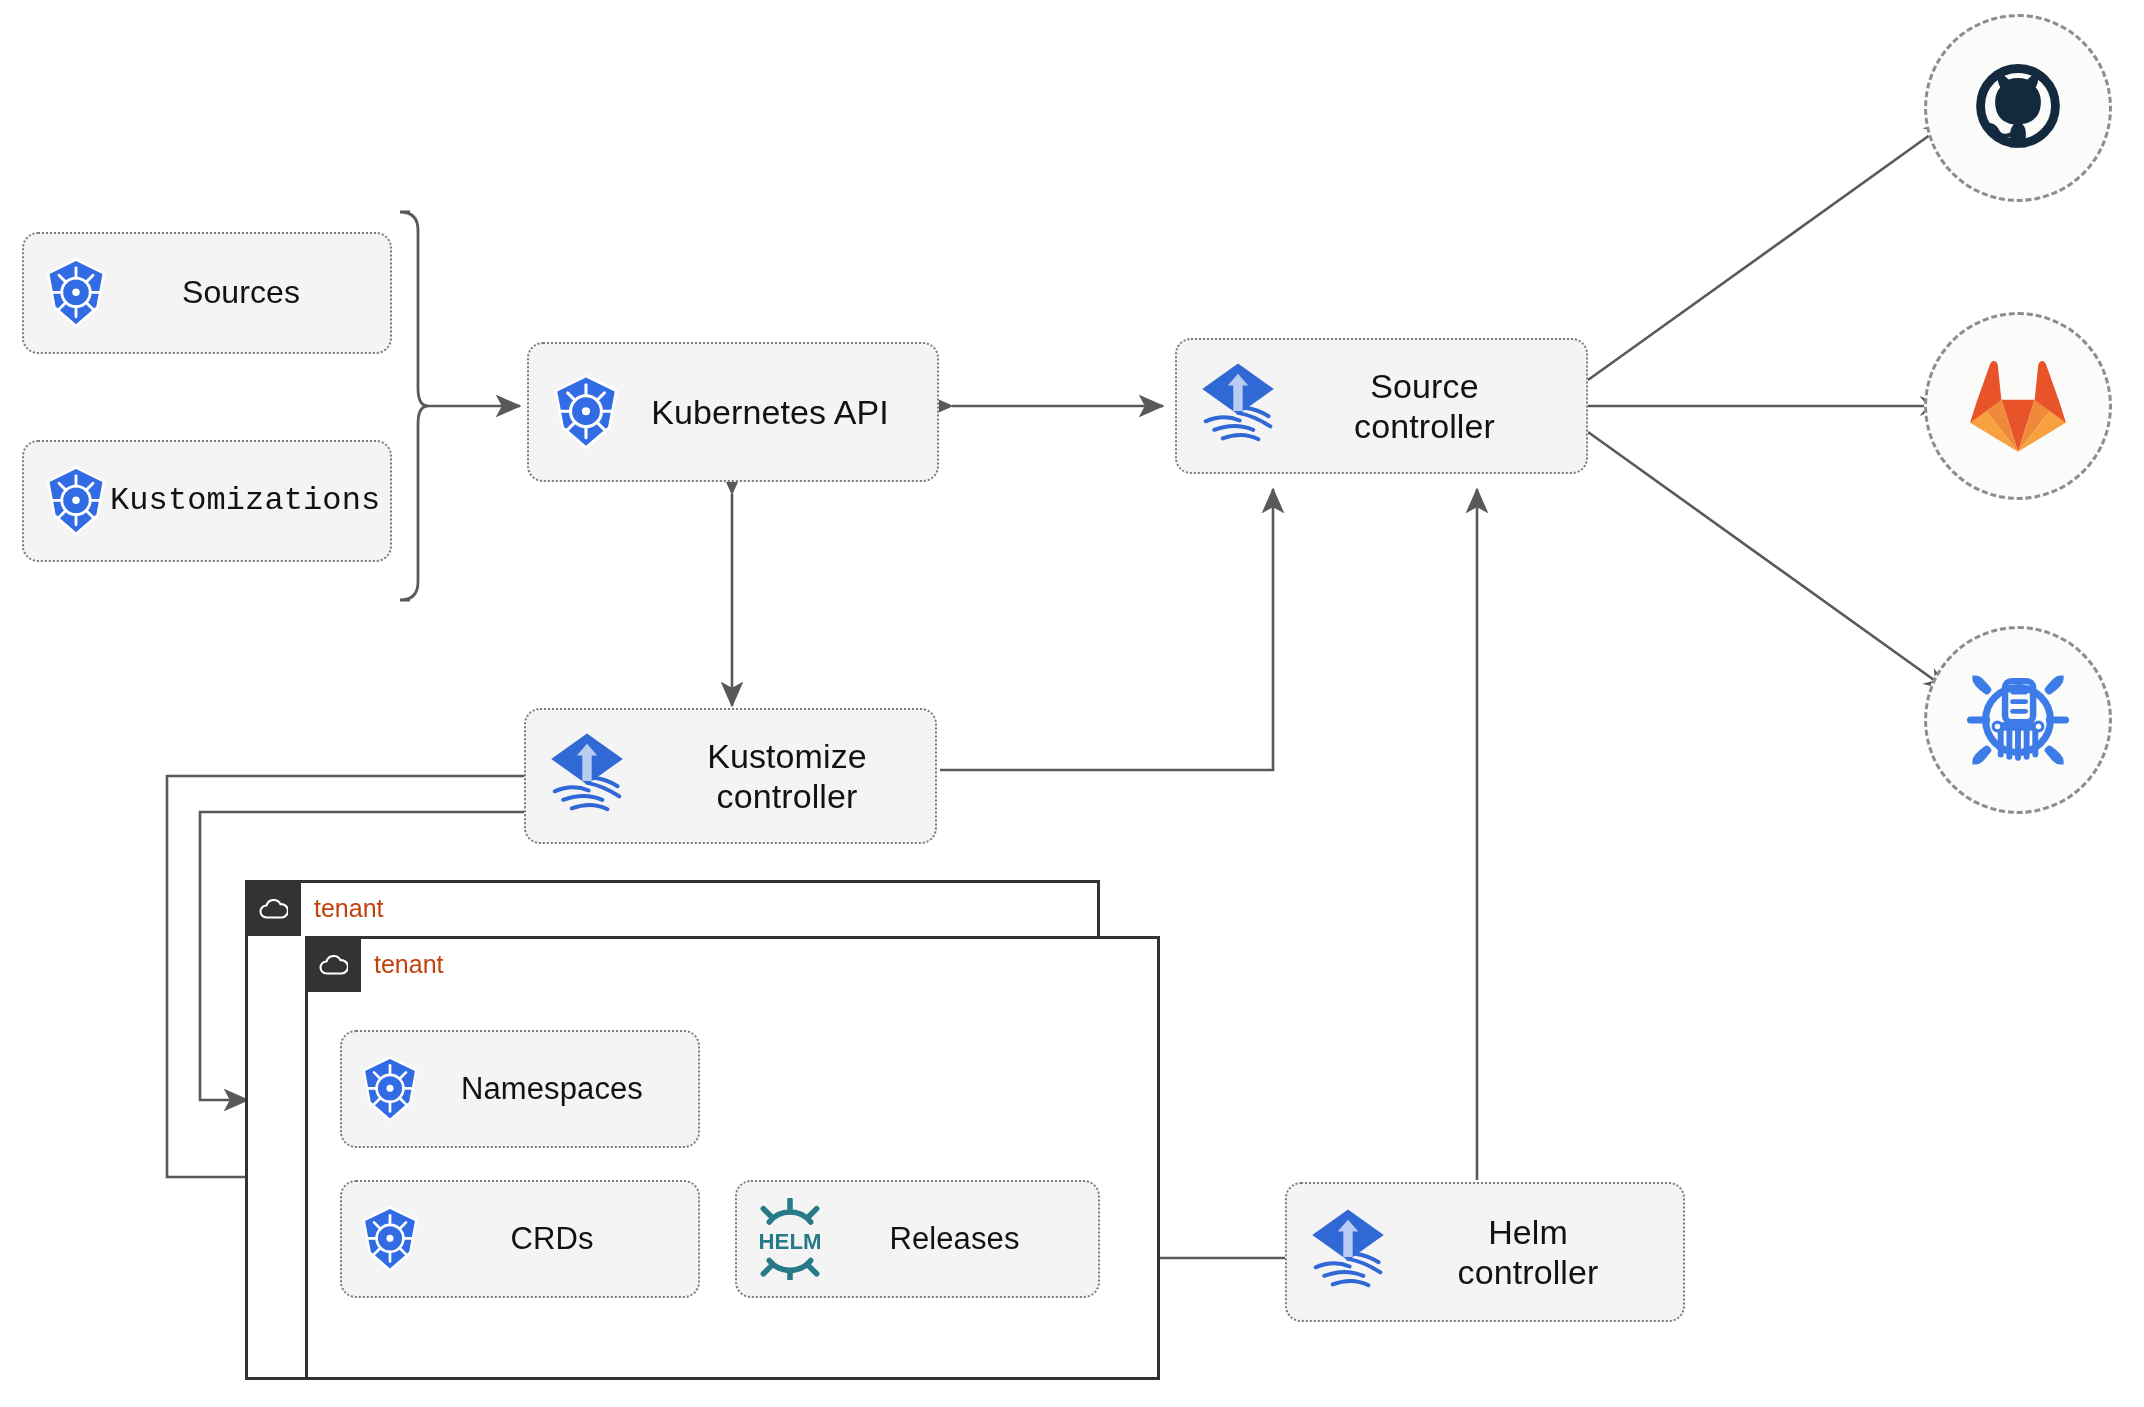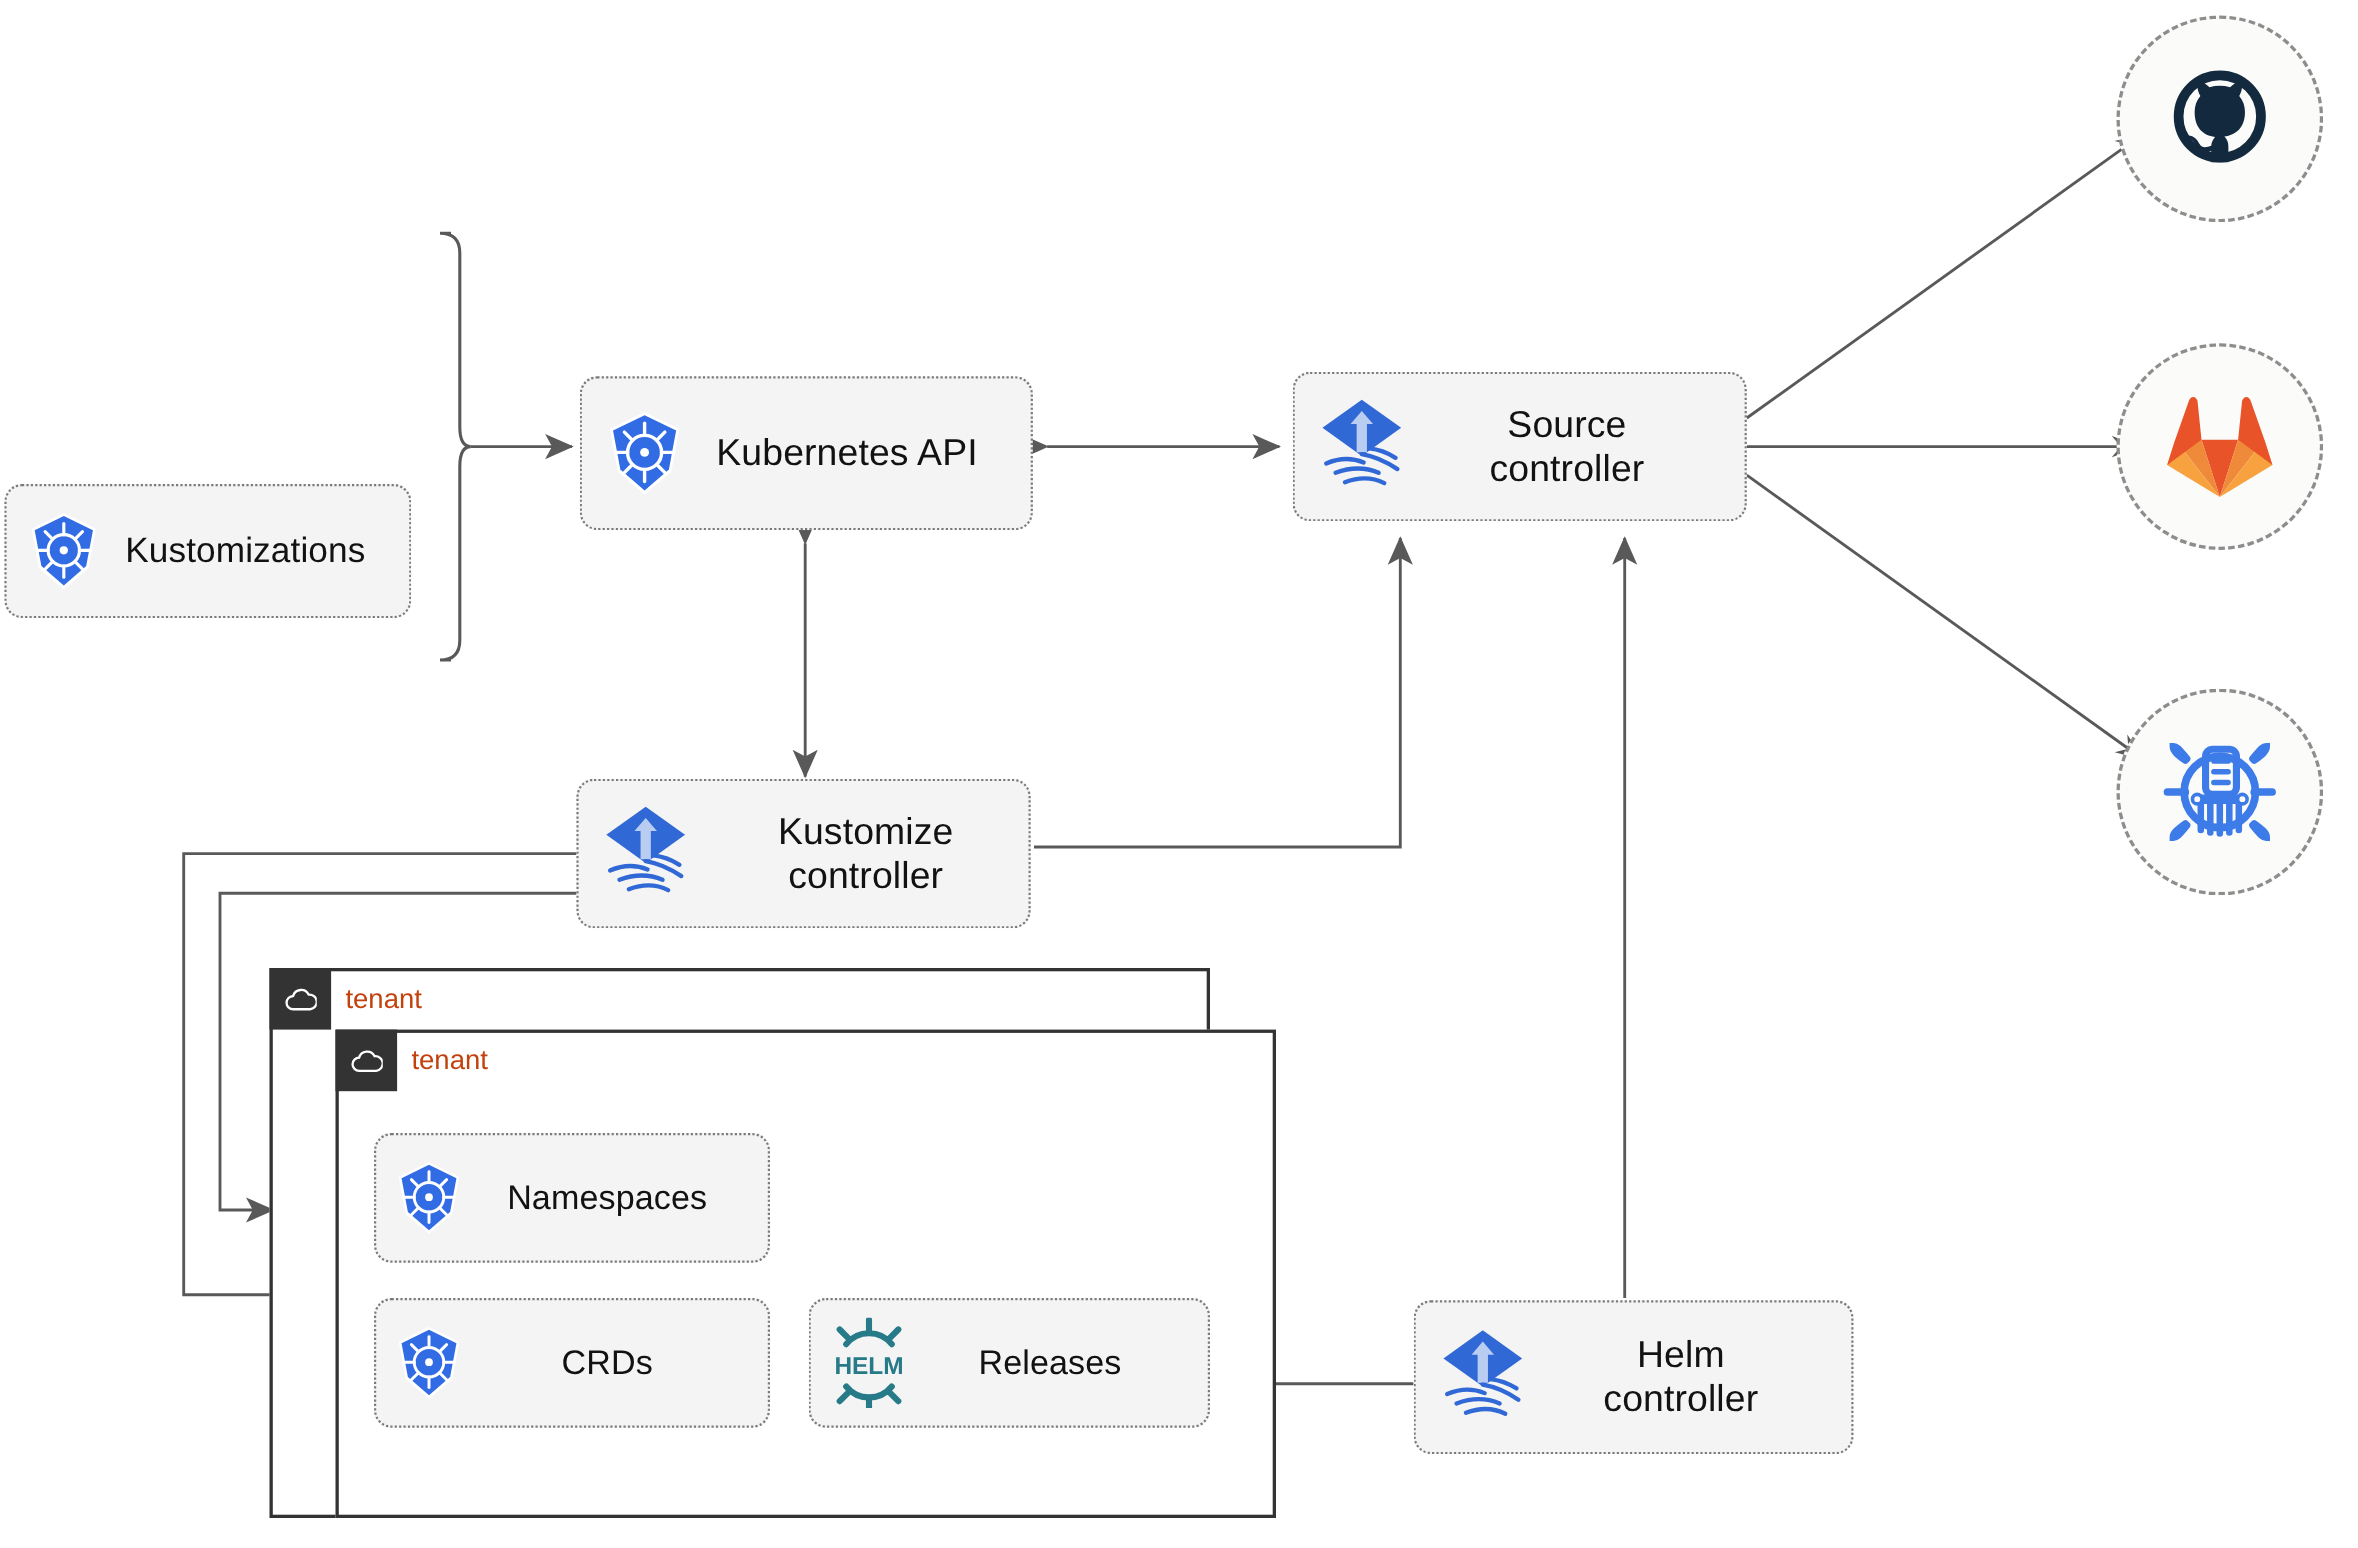--- a/index.html
+++ b/index.html
@@ -108,22 +108,45 @@
   <div class="tenant" style="left:305px;top:936px;width:855px;height:444px;">
     <div class="tbar" style="width:56px;justify-content:center;padding:0;">
       <svg width="30" height="22" viewBox="0 0 30 22">
         <path d="M8.5,20.5 A6,6 0 0 1 8.5,8.5 A7.5,7.5 0 0 1 22.5,7.2
                  A5.6,5.6 0 0 1 24,20.5 Z" fill="none" stroke="#ffffff" stroke-width="2.1" stroke-linejoin="round"></path>
       </svg>
     </div>
     <div class="tlabel" style="left:66px;">tenant</div>
   </div>
 
-
-  <div class="node" style="left:4px;top:440px;width:370px;height:122px;padding:0 18px;">
+  <div class="node" style="left:22px;top:232px;width:370px;height:122px;padding:0 18px;">
+    <span class="ico">
+      <svg width="68" height="72" viewBox="0 0 100 106">
+          <g>
+        <path d="M50 2 L93 23 L83 76 L50 104 L17 76 L7 23 Z" fill="#ffffff"></path>
+        <path d="M50 6 L89 25 L80 73 L50 99 L20 73 L11 25 Z" fill="#326ce5"></path>
+        <g fill="none" stroke="#ffffff" stroke-width="4.2" stroke-linecap="round">
+          <circle cx="50" cy="52" r="21"></circle>
+          <line x1="50" y1="16" x2="50" y2="31"></line>
+          <line x1="50" y1="73" x2="50" y2="88"></line>
+          <line x1="14" y1="52" x2="29" y2="52"></line>
+          <line x1="71" y1="52" x2="86" y2="52"></line>
+          <line x1="25" y1="27" x2="35" y2="37"></line>
+          <line x1="65" y1="67" x2="75" y2="77"></line>
+          <line x1="75" y1="27" x2="65" y2="37"></line>
+          <line x1="35" y1="67" x2="25" y2="77"></line>
+        </g>
+        <circle cx="50" cy="52" r="5.5" fill="#ffffff"></circle>
+      </g>
+        </svg>
+    </span>
+    <span class="lbl" style="font-size:32px;">Sources</span>
+  </div>
+
+  <div class="node" style="left:22px;top:440px;width:370px;height:122px;padding:0 18px;font-family:Liberation Mono, monospace;">
     <span class="ico">
       <svg width="68" height="72" viewBox="0 0 100 106">
           <g>
         <path d="M50 2 L93 23 L83 76 L50 104 L17 76 L7 23 Z" fill="#ffffff"></path>
         <path d="M50 6 L89 25 L80 73 L50 99 L20 73 L11 25 Z" fill="#326ce5"></path>
         <g fill="none" stroke="#ffffff" stroke-width="4.2" stroke-linecap="round">
           <circle cx="50" cy="52" r="21"></circle>
           <line x1="50" y1="16" x2="50" y2="31"></line>
           <line x1="50" y1="73" x2="50" y2="88"></line>
           <line x1="14" y1="52" x2="29" y2="52"></line>

